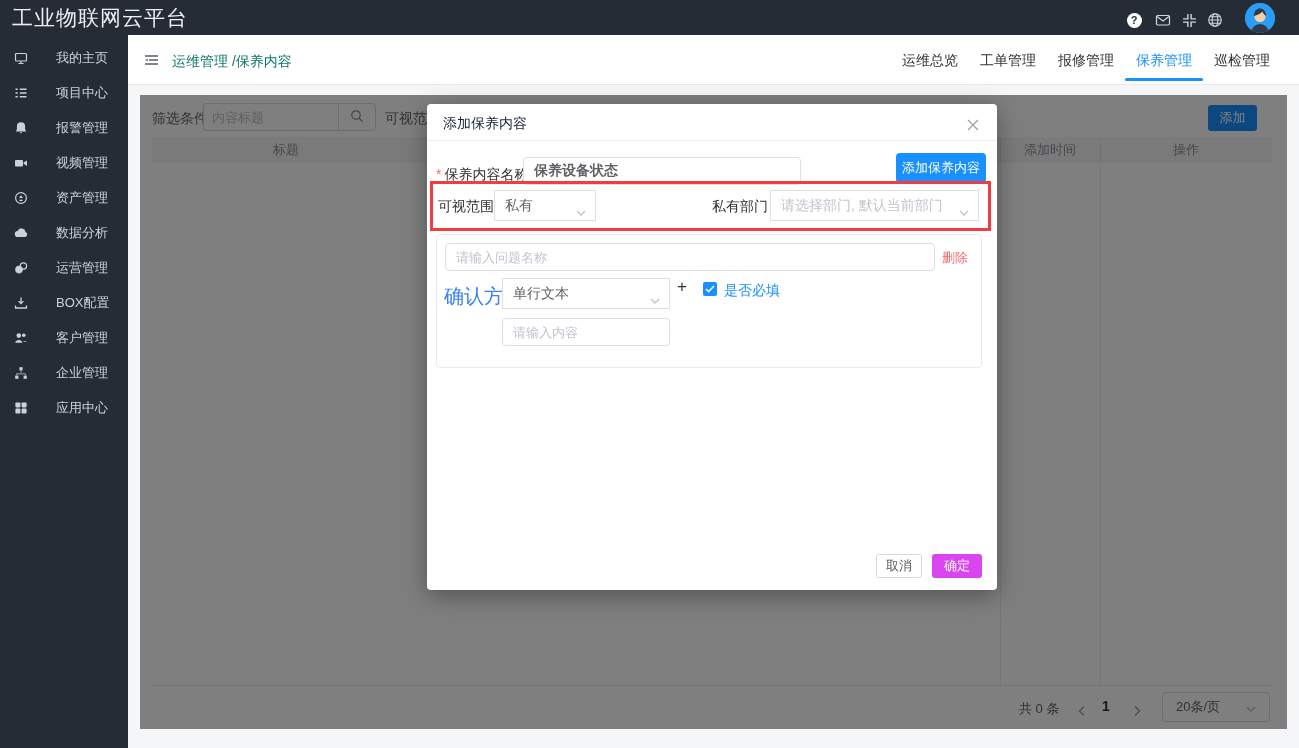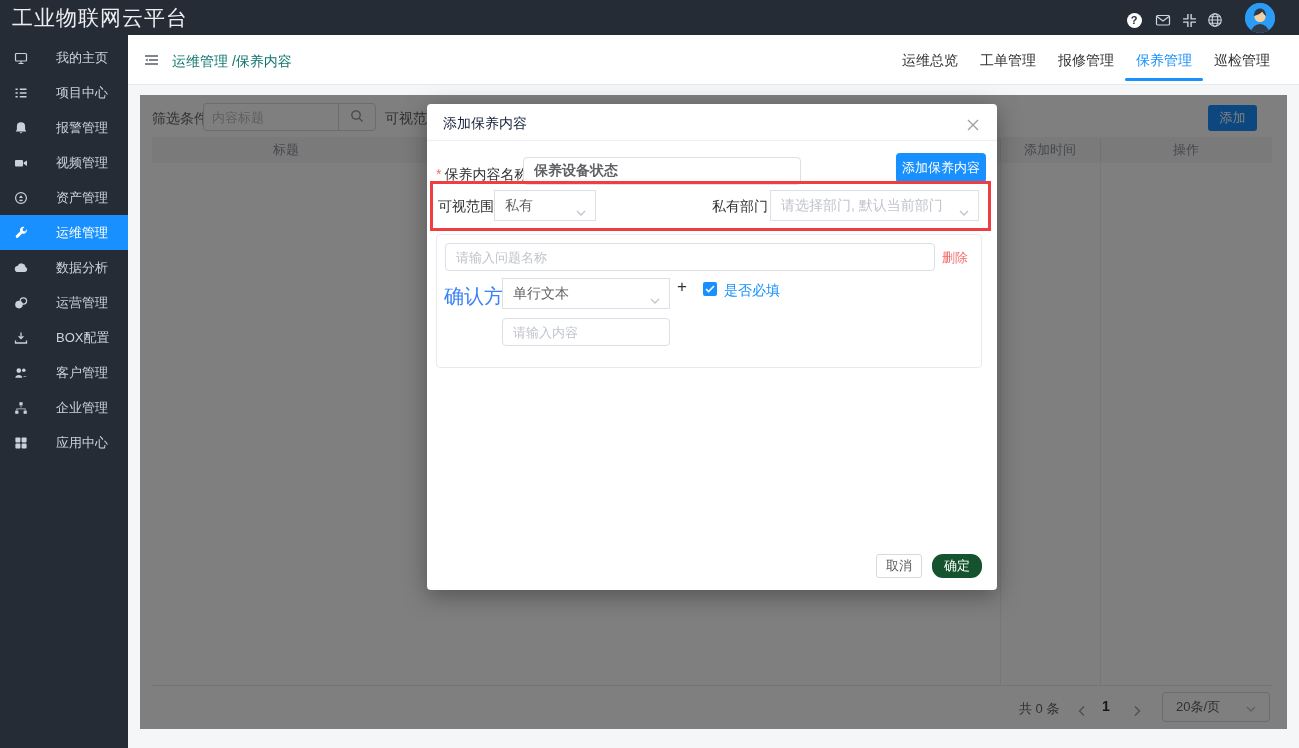--- a/index.html
+++ b/index.html
@@ -84,21 +84,21 @@
   .q-input { position:absolute; left:8px; top:8px; width:490px; height:28px; border:1px solid #dcdfe6; border-radius:4px; padding:0 10px; font-size:13px; color:#606266; outline:none; }
   .q-input::placeholder, .m-name-input::placeholder, .q-input2::placeholder { color:#c0c4cc; }
   .q-delete { position:absolute; left:505px; top:14px; font-size:13px; color:#f56c6c; cursor:pointer; }
   .q-confirm-label { position:absolute; left:7px; top:48px; font-size:20px; color:#3b82f6; }
   .q-select { left:65px; top:43px; width:168px; }
   .q-plus { position:absolute; left:240px; top:42px; font-size:17px; color:#303133; cursor:pointer; }
   .q-checkbox { position:absolute; left:266px; top:47px; width:14px; height:14px; background:#1890ff; border-radius:2px; display:flex; align-items:center; justify-content:center; cursor:pointer; }
   .q-required { position:absolute; left:287px; top:47px; font-size:14px; color:#1890ff; }
   .q-input2 { position:absolute; left:65px; top:83px; width:168px; height:28px; border:1px solid #dcdfe6; border-radius:4px; padding:0 10px; font-size:13px; color:#606266; outline:none; }
   .m-cancel { position:absolute; left:449px; top:450px; width:46px; height:24px; background:#ffffff; border:1px solid #d9d9d9; border-radius:3px; font-size:13px; color:#595959; cursor:pointer; }
-  .m-ok { position:absolute; left:505px; top:450px; width:50px; height:24px; background:#14532d; border:none; border-radius:11px; font-size:13px; color:#ffffff; cursor:pointer; }
+  .m-ok { position:absolute; left:505px; top:450px; width:50px; height:24px; background:#d946ef; border:none; border-radius:3px; font-size:13px; color:#ffffff; cursor:pointer; }
 </style>
 </head>
 <body>
 
 <div class="screen">
 
   <div class="topbar">
     <div class="topbar-title">工业物联网云平台</div>
     <div class="tb-icon tb-help">
       <span class="help-circle">?</span>
@@ -173,28 +173,20 @@
       </div>
       <div class="menu-item">
         <span class="mi-icon">
             <svg width="14" height="14" viewBox="0 0 14 14" fill="none" stroke="#c9d1dc" stroke-width="1.2">
               <circle cx="7" cy="7" r="5.4"></circle>
               <path d="M7 4.2 9 7H5z" fill="#c9d1dc" stroke="none"></path>
               <path d="M5.4 9.4h3.2" stroke-width="1.4"></path>
             </svg>
           </span>
         <span class="mi-label">资产管理</span>
-      </div>
-      <div class="menu-item active">
-        <span class="mi-icon">
-            <svg width="14" height="14" viewBox="0 0 14 14" fill="#ffffff">
-              <path d="M12.7 3.1a3.5 3.5 0 0 1-4.5 4.4L4.1 11.6a1.5 1.5 0 0 1-2.1-2.1l4.1-4.1a3.5 3.5 0 0 1 4.4-4.5L8.6 2.8l.4 2.2 2.2.4z"></path>
-            </svg>
-          </span>
-        <span class="mi-label">运维管理</span>
       </div>
       <div class="menu-item">
         <span class="mi-icon">
             <svg width="14" height="14" viewBox="0 0 14 14" fill="#c9d1dc">
               <path d="M4 11a3 3 0 0 1-.4-6A4.1 4.1 0 0 1 11.5 6 2.6 2.6 0 0 1 11 11z"></path>
             </svg>
           </span>
         <span class="mi-label">数据分析</span>
       </div>
       <div class="menu-item">

